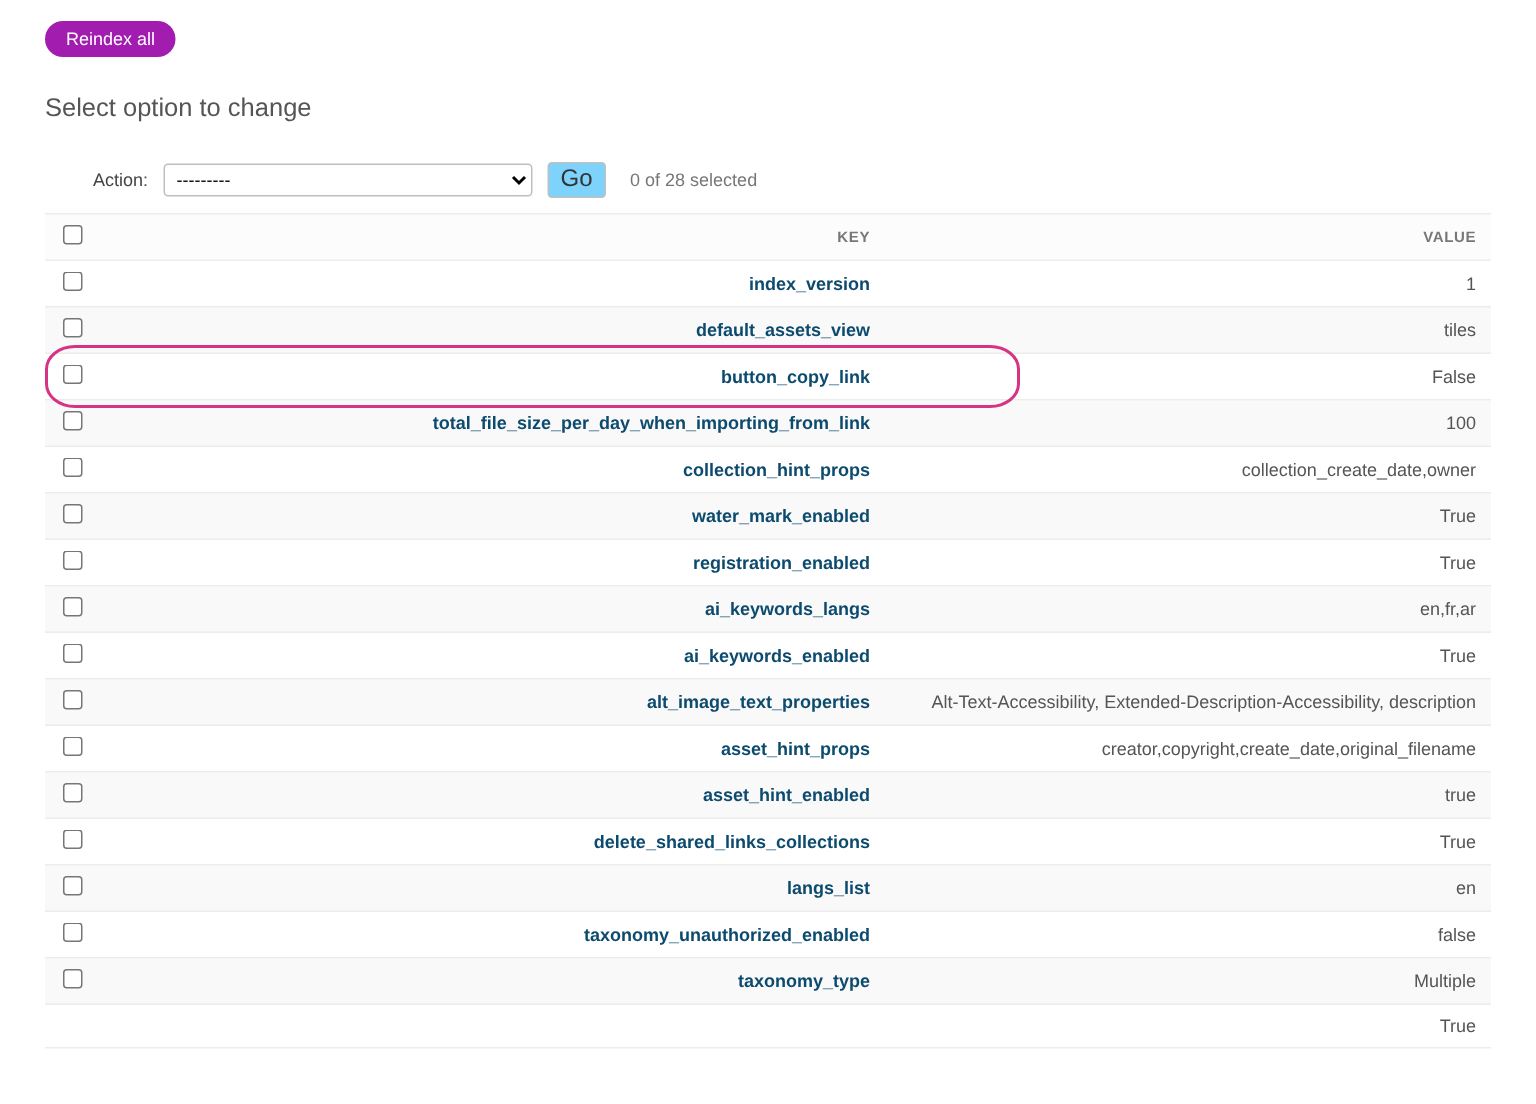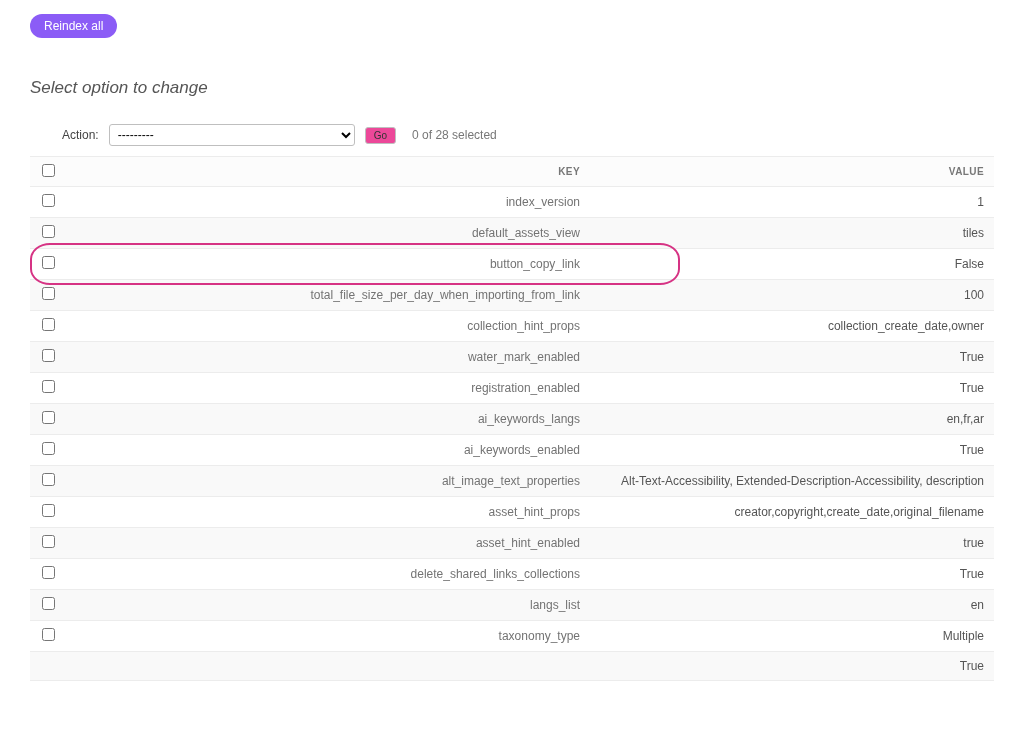--- a/index.html
+++ b/index.html
@@ -5,35 +5,34 @@
   * { box-sizing: border-box; margin: 0; padding: 0; }
   body {
     font-family: Verdana, Geneva, sans-serif;
     font-size: 12px;
     color: #444;
     background: #fff;
     padding: 14px 30px;
   }
   .reindex-btn {
     display: inline-block;
-    background: #8b5cf6;
+    background: #a21caf;
     color: #fff;
     border: none;
     border-radius: 14px;
     padding: 5px 14px;
     font-size: 12px;
     cursor: pointer;
-    margin-bottom: 40px;
+    margin-bottom: 24px;
   }
   h2.page-title {
     font-size: 17px;
     font-weight: 400;
     color: #555;
     margin-bottom: 26px;
-    font-style: italic;
   }
   .action-row {
     display: flex;
     align-items: center;
     gap: 10px;
     margin-bottom: 10px;
     font-size: 12px;
     color: #555;
     margin-left: 32px;
   }
@@ -42,24 +41,24 @@
     width: 246px;
     height: 22px;
     font-size: 12px;
     border: 1px solid #bfbfbf;
     border-radius: 3px;
     background: #fff;
     padding: 0 4px;
   }
   .go-btn {
     border: 1px solid #bfbfbf;
-    background: #ec4899;
+    background: #7dd3fc;
     border-radius: 3px;
     padding: 2px 8px;
-    font-size: 10px;
+    font-size: 16px;
     cursor: pointer;
     color: #333;
   }
   .selection-count { color: #777; margin-left: 6px; }
   table.options {
     width: 100%;
     border-collapse: collapse;
     table-layout: fixed;
   }
   table.options th, table.options td {
@@ -79,23 +78,23 @@
   table.options th.col-check, table.options td.col-check {
     width: 36px;
     text-align: center;
   }
   table.options th.col-key, table.options td.col-key {
     width: 524px;
   }
   table.options tbody tr:nth-child(odd) td { background: #fff; }
   table.options tbody tr:nth-child(even) td { background: #f9f9f9; }
   a.key-link {
-    color: #737373;
+    color: #0c4a6e;
     text-decoration: none;
-    font-weight: 400;
+    font-weight: 700;
     font-size: 12px;
   }
   .val-cell { color: #555; font-size: 12px; }
   input[type="checkbox"] {
     width: 13px; height: 13px;
     cursor: pointer;
   }
   .ring-wrap { position: relative; }
   .highlight-ring {
     position: absolute;
@@ -207,20 +206,25 @@
         <td class="col-key"><a class="key-link" href="#">delete_shared_links_collections</a></td>
         <td class="val-cell">True</td>
       </tr>
       <tr>
         <td class="col-check"><input type="checkbox" style=""></td>
         <td class="col-key"><a class="key-link" href="#">langs_list</a></td>
         <td class="val-cell">en</td>
       </tr>
       <tr>
         <td class="col-check"><input type="checkbox" style=""></td>
+        <td class="col-key"><a class="key-link" href="#">taxonomy_unauthorized_enabled</a></td>
+        <td class="val-cell">false</td>
+      </tr>
+      <tr>
+        <td class="col-check"><input type="checkbox" style=""></td>
         <td class="col-key"><a class="key-link" href="#">taxonomy_type</a></td>
         <td class="val-cell">Multiple</td>
       </tr>
       <tr>
         <td class="col-check"></td>
         <td class="col-key"></td>
         <td class="val-cell">True</td>
       </tr>
     </tbody>
 </table>

